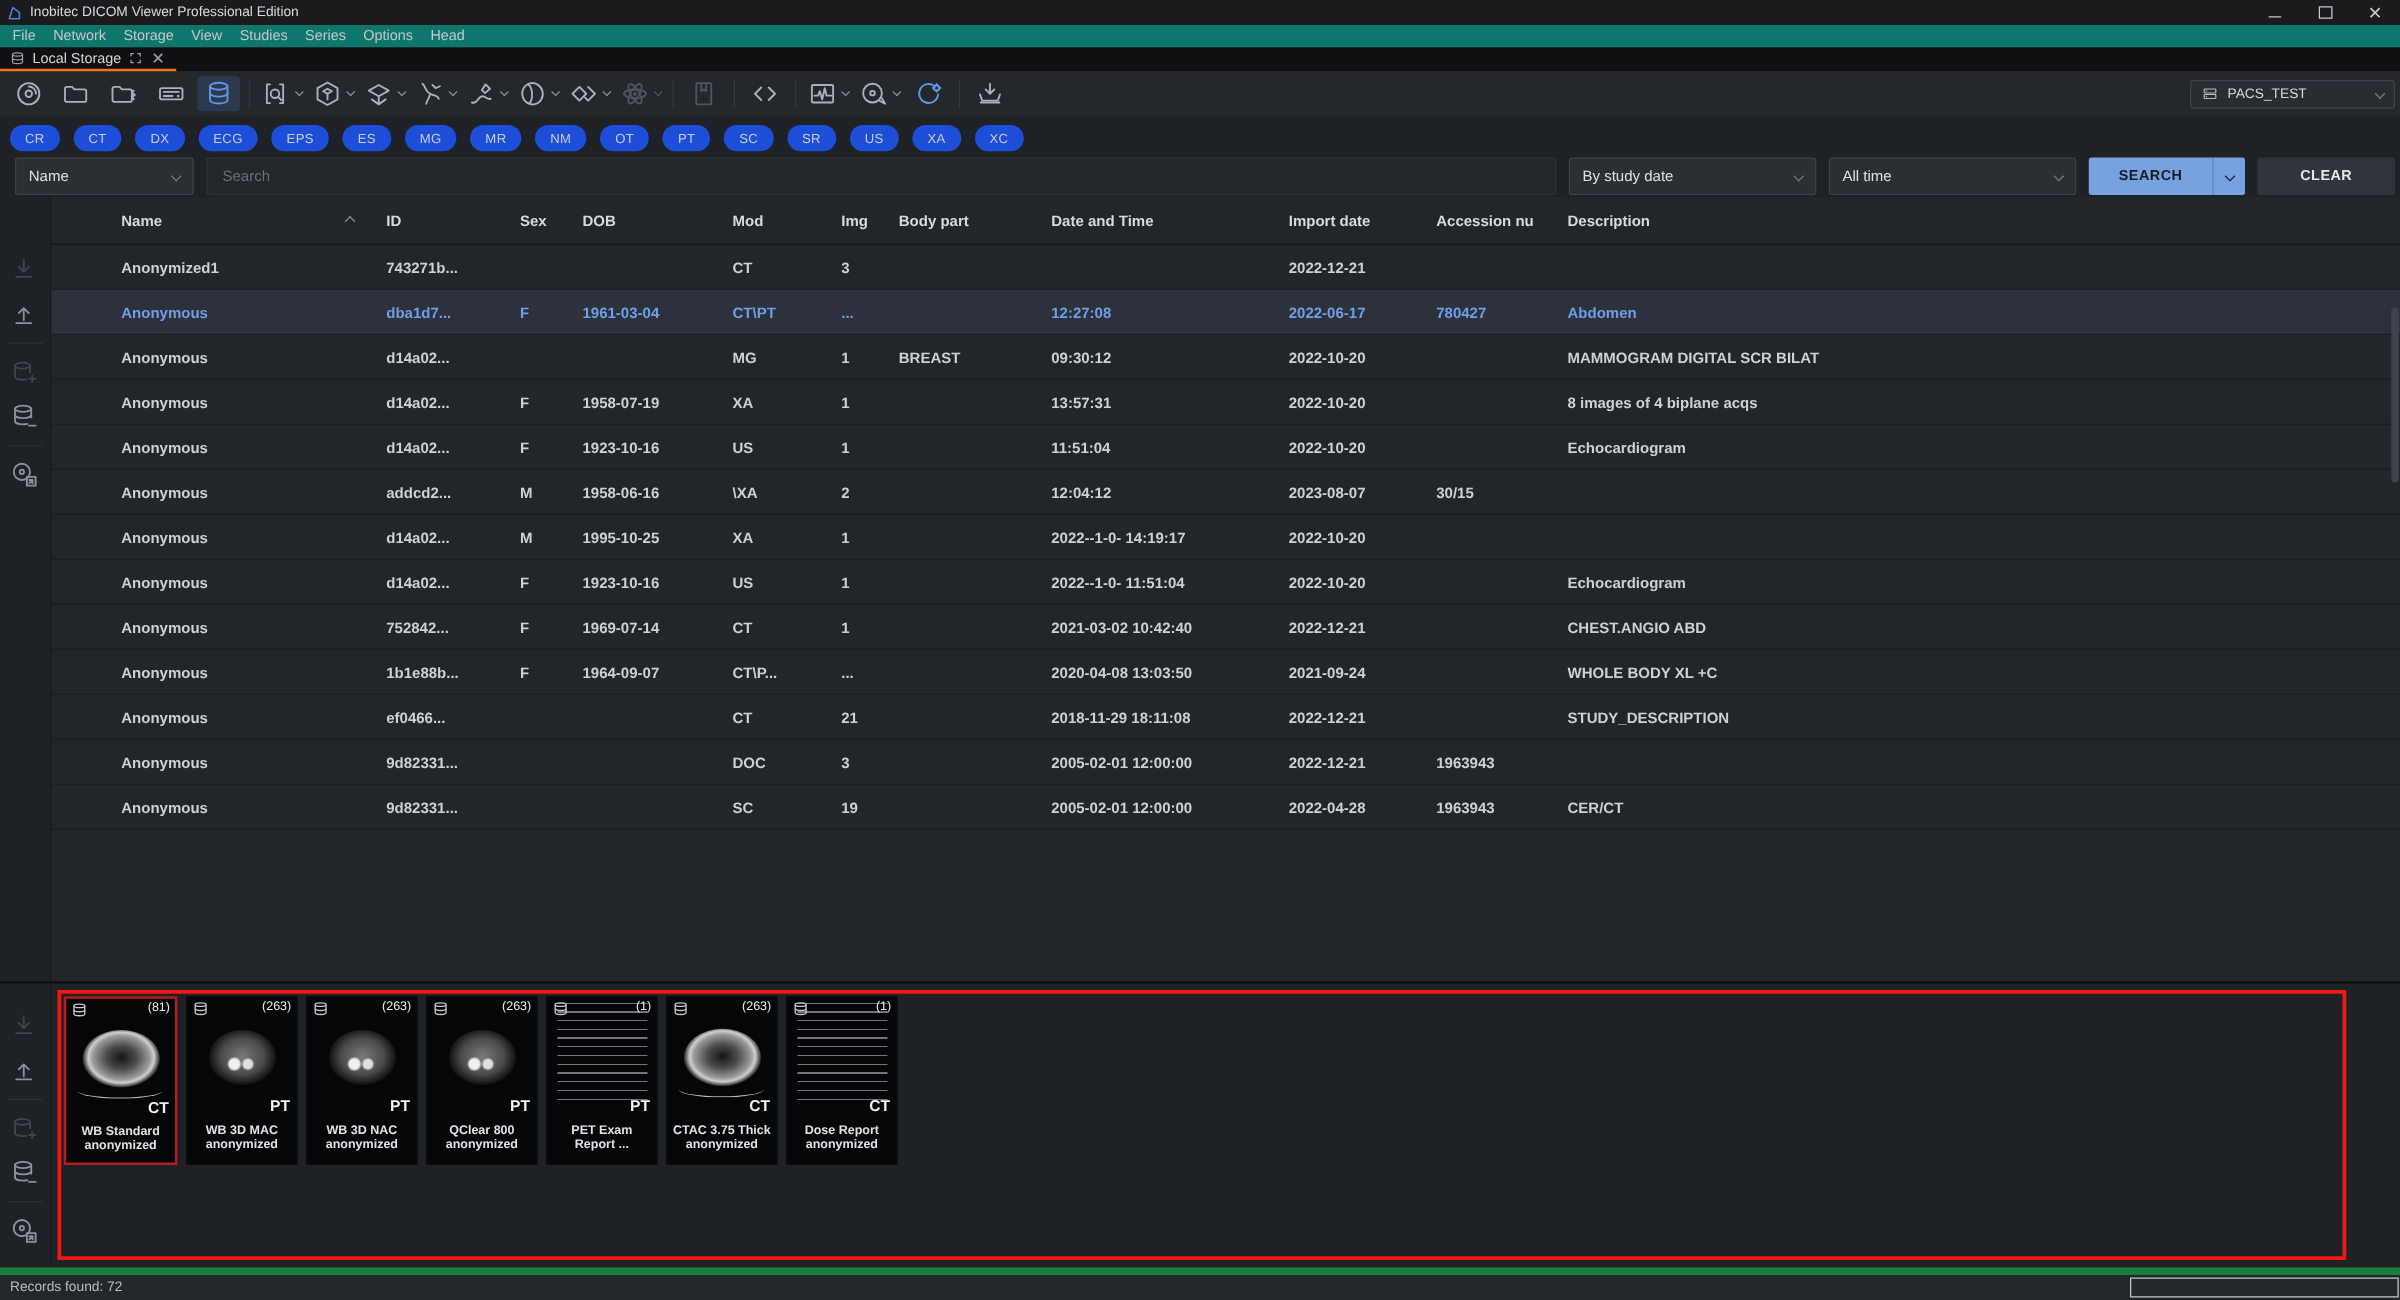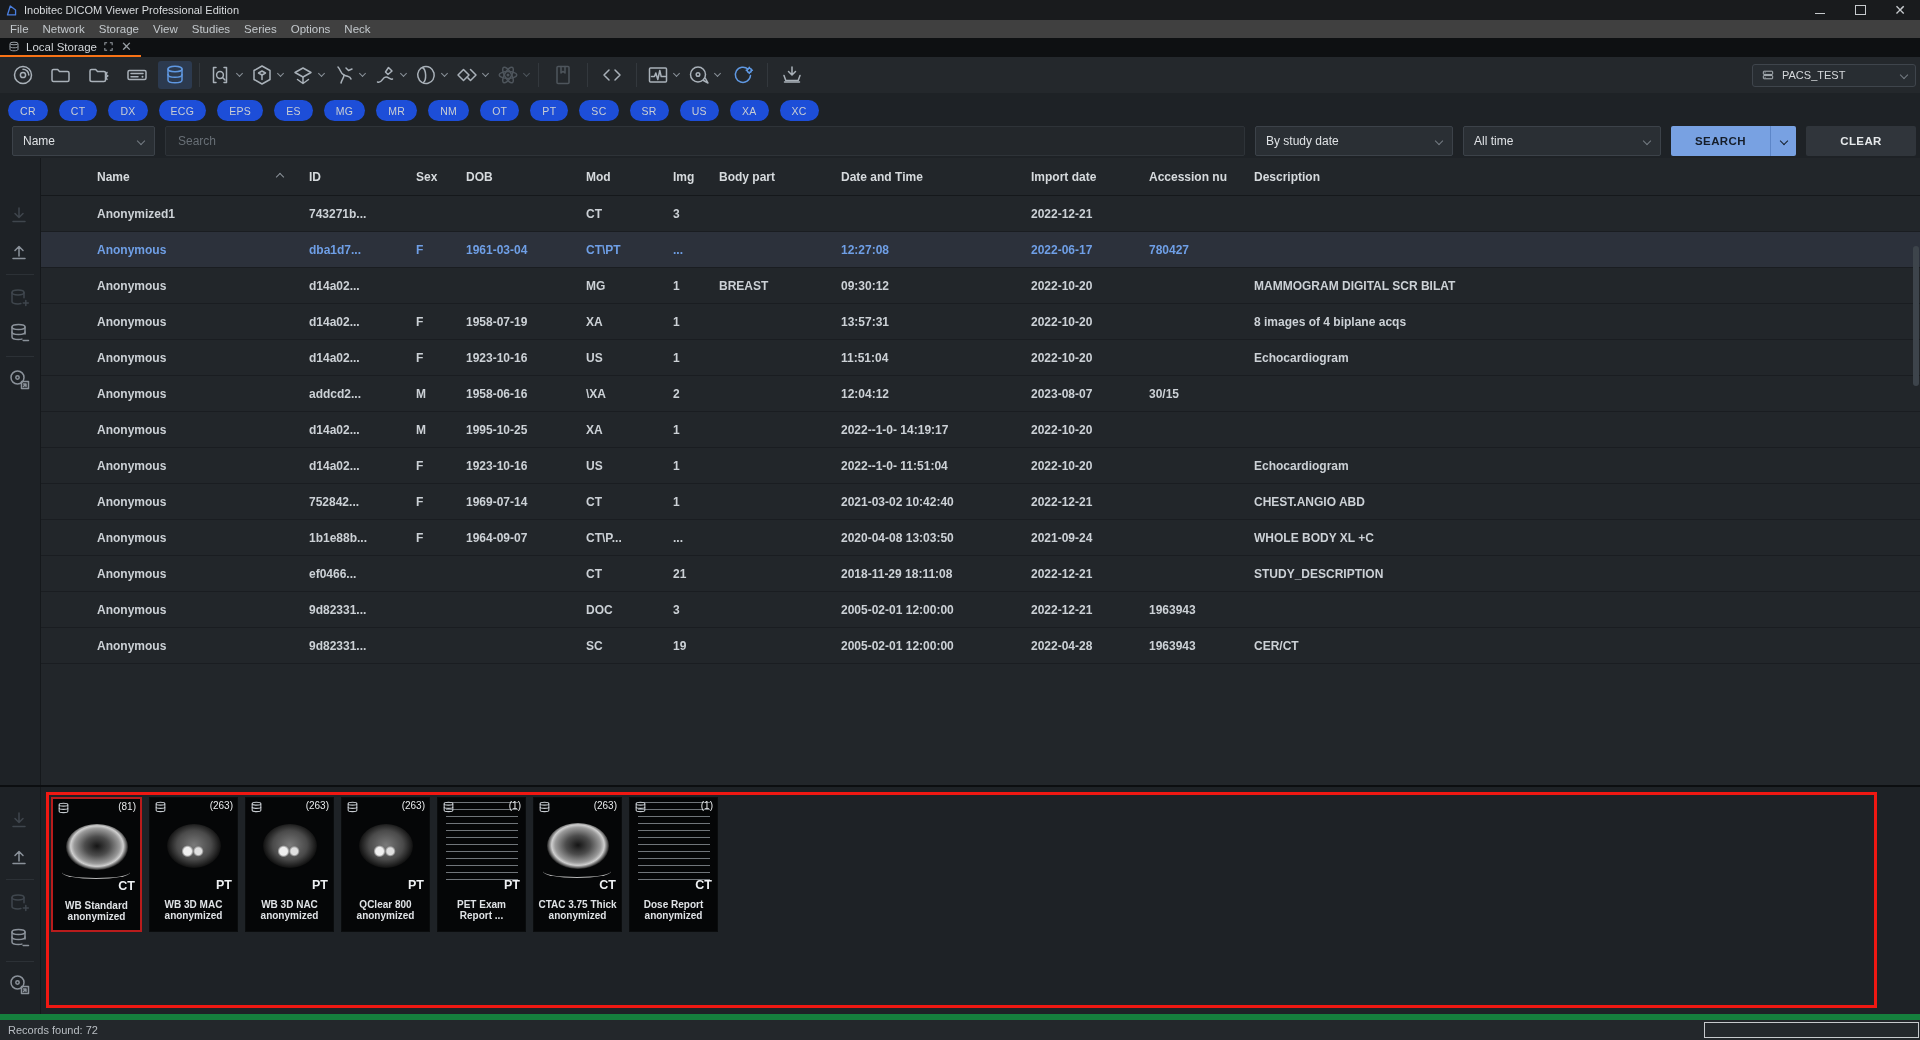--- a/index.html
+++ b/index.html
@@ -11,21 +11,21 @@
   .logo{width:13px;height:13px;margin:0 6px 0 5px;color:#4a7fe0;}
   .logo svg{display:block}
   .title{font-size:11px;color:#d8dbde;}
   .wincontrols{margin-left:auto;display:flex;height:100%;}
   .winbtn{width:40px;height:100%;display:flex;align-items:center;justify-content:center;color:#c6cacd;cursor:pointer}
   .g-min{width:10px;border-bottom:1.3px solid #c6cacd;height:1px;margin-top:5px}
   .g-max{width:9px;height:8px;border:1.1px solid #c6cacd}
   .g-close{font-size:14px;line-height:10px}
 
   
-  .menubar{height:18px;background:#404040;display:flex;align-items:center;padding-left:3px;flex:0 0 auto;}
+  .menubar{height:18px;background:#0f766e;display:flex;align-items:center;padding-left:3px;flex:0 0 auto;}
   .menu-item{font-size:11.5px;color:#c3c8cc;padding:0 7px;cursor:pointer}
 
   
   .tabbar{height:19px;background:#0e1012;display:flex;align-items:flex-start;flex:0 0 auto;}
   .tab{display:inline-flex;align-items:center;gap:6px;padding:1px 9px 0 8px;height:16px;border-bottom:4px solid #f97316;cursor:pointer}
   .tab-ic{width:12px;height:12px;color:#9aa0a6}
   .tab-ic svg{display:block}
   .tab-txt{font-size:11.5px;color:#d3d6d9;white-space:nowrap}
   .tab-x{font-size:13px;color:#9aa0a6;line-height:10px;cursor:pointer}
 
@@ -137,21 +137,21 @@
   </div>
 
   <div class="menubar" id="menubar">
       <span class="menu-item">File</span>
       <span class="menu-item">Network</span>
       <span class="menu-item">Storage</span>
       <span class="menu-item">View</span>
       <span class="menu-item">Studies</span>
       <span class="menu-item">Series</span>
       <span class="menu-item">Options</span>
-      <span class="menu-item">Neck</span>
+      <span class="menu-item">Head</span>
     </div>
 
   <div class="tabbar">
     <div class="tab">
       <span class="tab-ic">
         <svg viewBox="0 0 24 24" width="12" height="12" fill="none" stroke="currentColor" stroke-width="2">
             <ellipse cx="12" cy="5" rx="8" ry="2.6"></ellipse>
             <path d="M4 5v6c0 1.5 3.6 2.6 8 2.6s8-1.1 8-2.6V5"></path>
             <path d="M4 11v6c0 1.5 3.6 2.6 8 2.6s8-1.1 8-2.6v-6"></path>
           </svg>
@@ -468,20 +468,21 @@
               <div class="tc tc0">Anonymous</div>
               <div class="tc">dba1d7...</div>
               <div class="tc">F</div>
               <div class="tc">1961-03-04</div>
               <div class="tc">CT\PT</div>
               <div class="tc">...</div>
               <div class="tc"></div>
               <div class="tc">12:27:08</div>
               <div class="tc">2022-06-17</div>
               <div class="tc">780427</div>
+              <div class="tc">Abdomen</div>
             </div>
             <div class="tgrid trow">
               <div class="tc tc0">Anonymous</div>
               <div class="tc">d14a02...</div>
               <div class="tc"></div>
               <div class="tc"></div>
               <div class="tc">MG</div>
               <div class="tc">1</div>
               <div class="tc">BREAST</div>
               <div class="tc">09:30:12</div>

